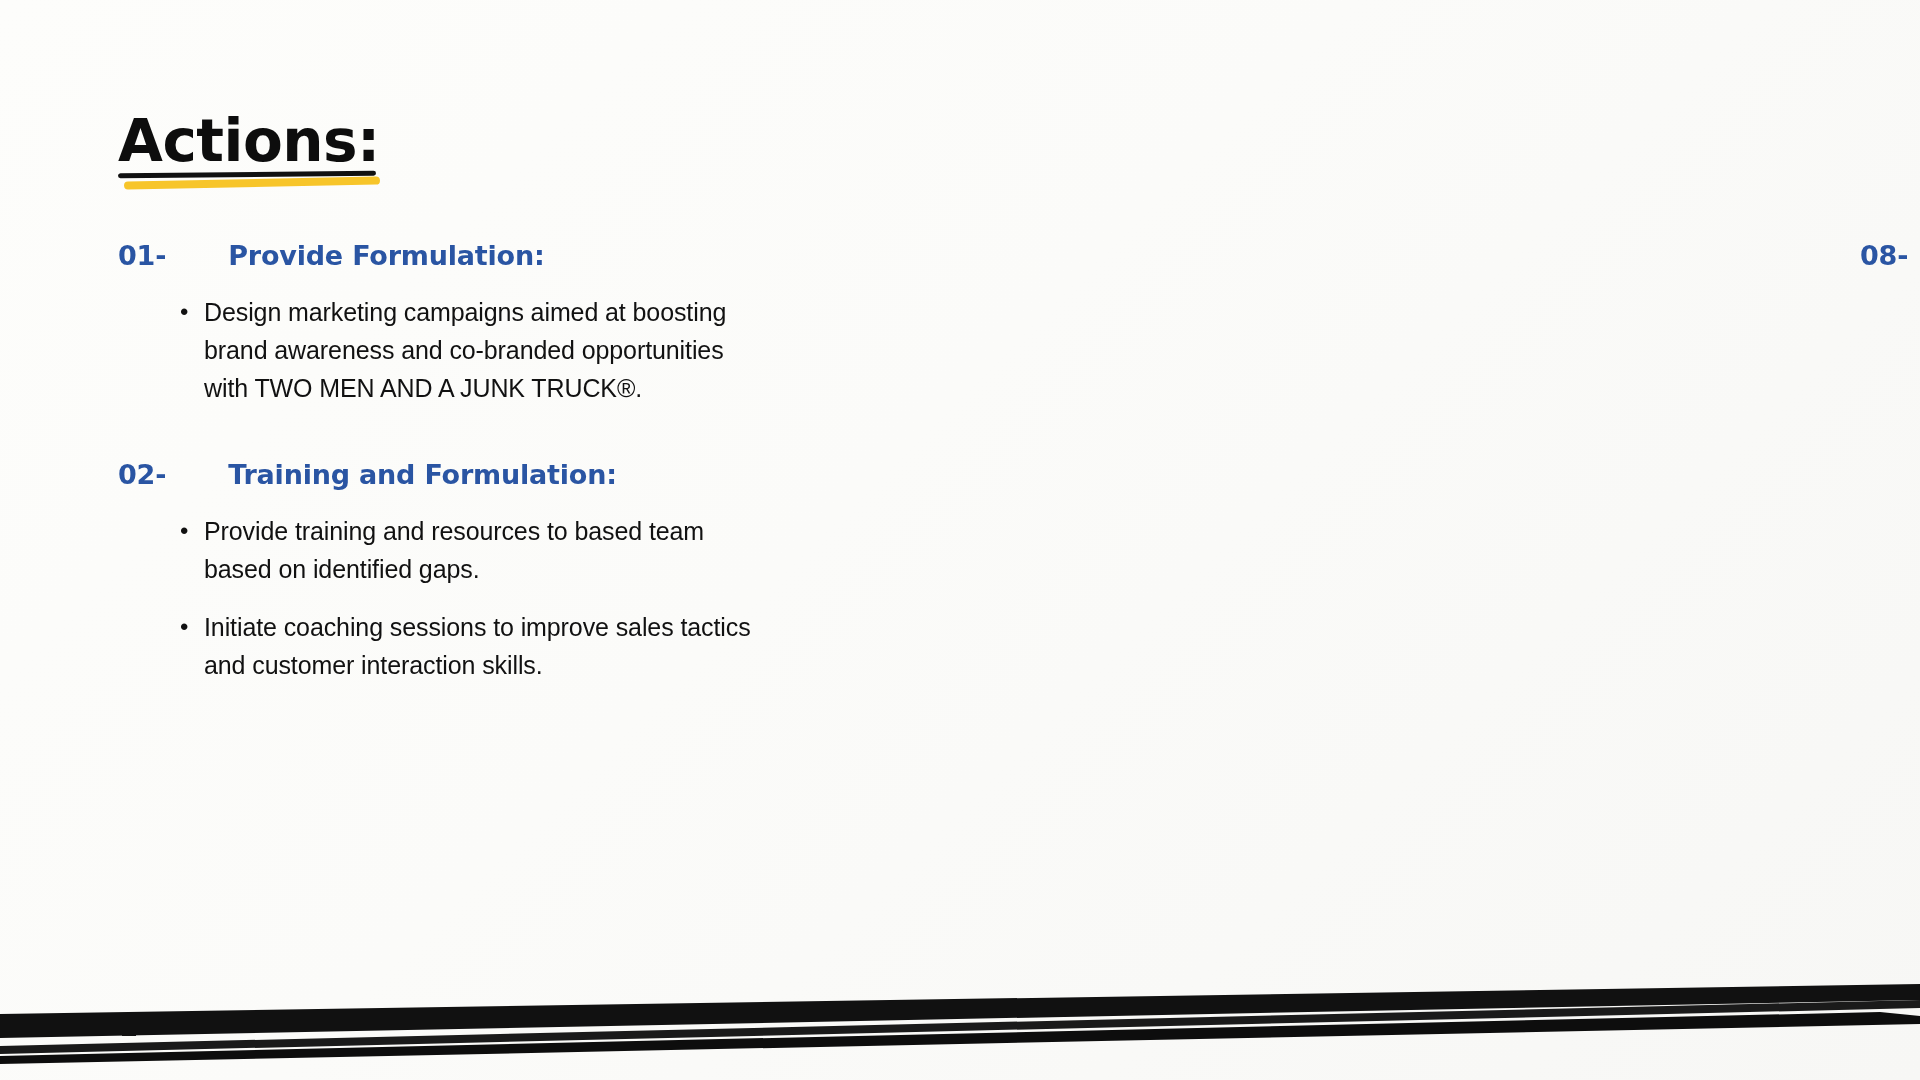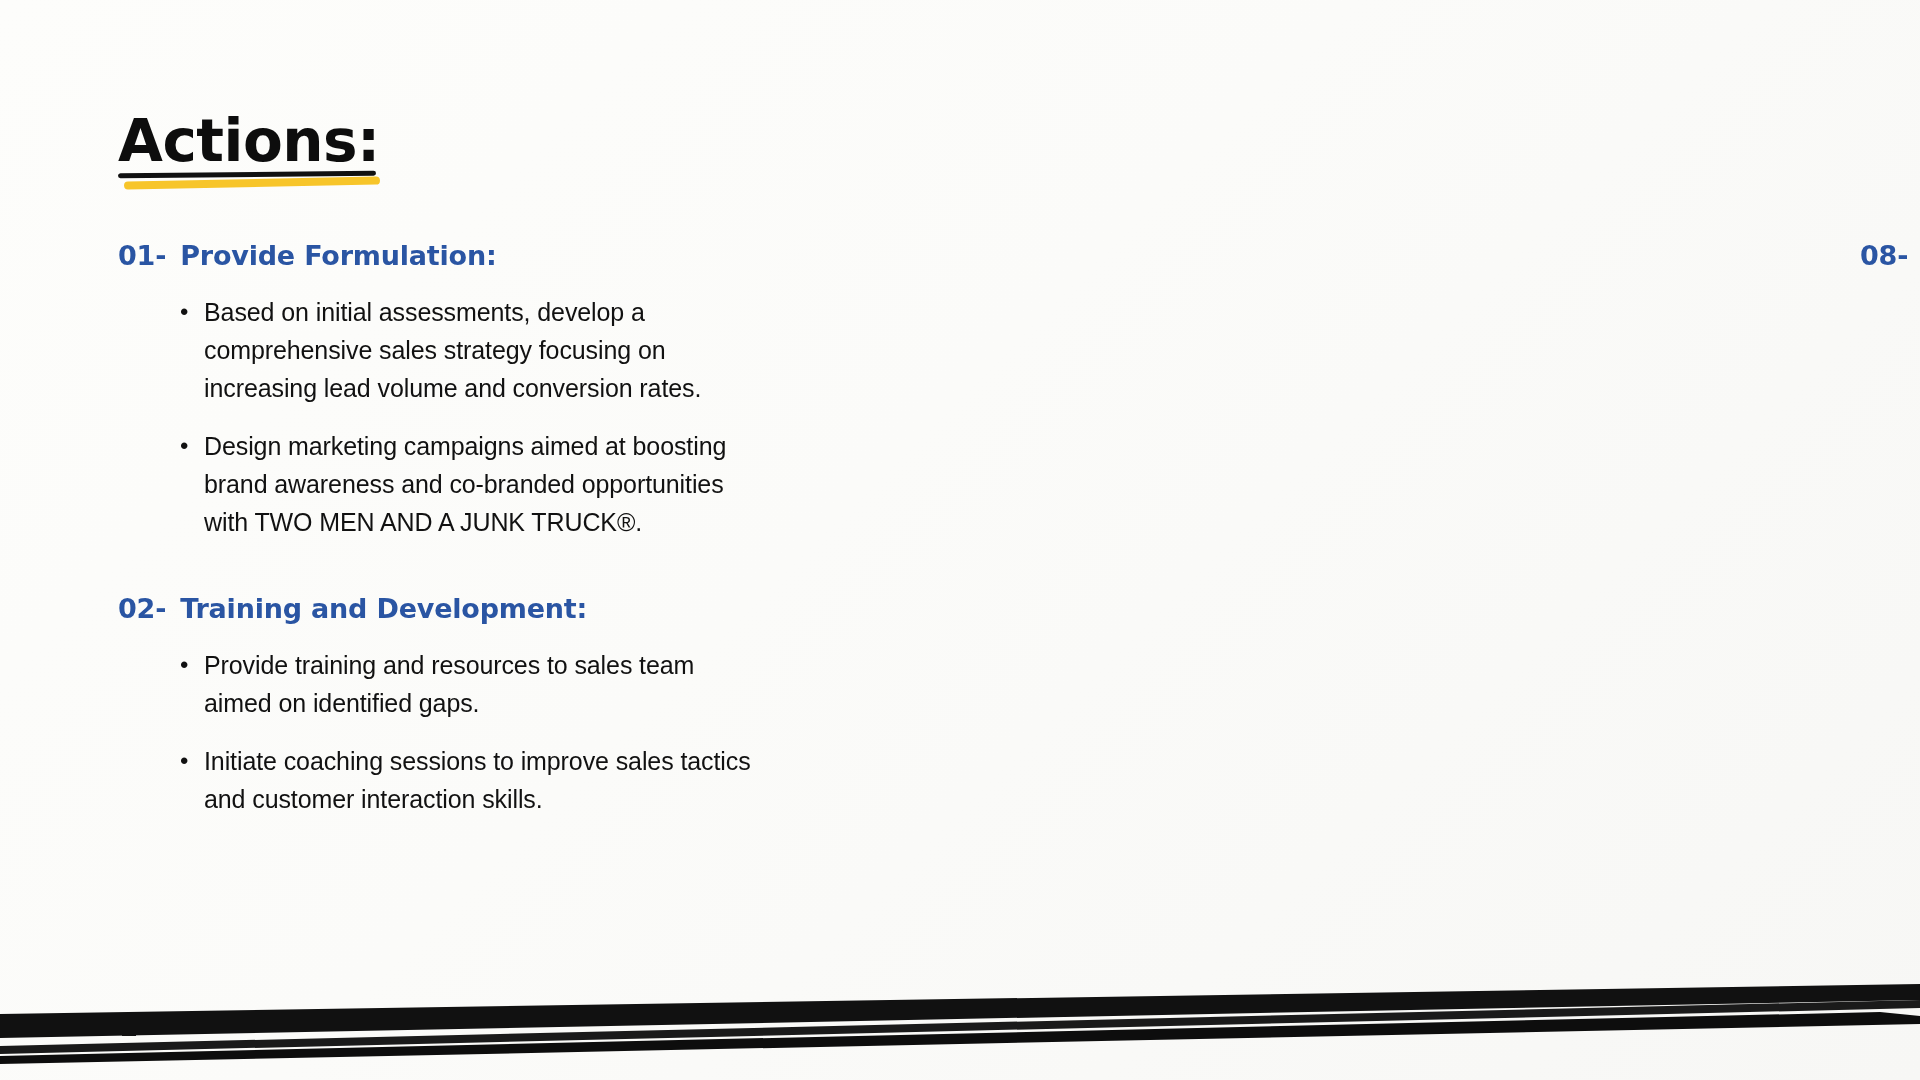--- a/index.html
+++ b/index.html
@@ -87,20 +87,21 @@
 
   .section-heading {
     display: flex;
     align-items: baseline;
     font-family: "DejaVu Sans", sans-serif;
     font-size: 27px;
     font-weight: bold;
     color: #2a55a3;
     letter-spacing: -0.2px;
     margin-bottom: 22px;
+    gap: 48px;
   }
   .section-number {
     margin-right: 14px;
     white-space: nowrap;
   }
   .section-title {
     white-space: nowrap;
   }
 
   ul.bullets {
@@ -165,32 +166,31 @@
   <div class="content">
 
     <div class="col col-left">
 
       <div class="section">
         <div class="section-heading">
           <span class="section-number">01-</span>
           <span class="section-title">Provide Formulation:</span>
         </div>
         <ul class="bullets">
-          <li>Based on initial assessments, develop a comprehensive sales strategy focusing on increasing lead volume and conversion rates.</li>
           <li>Design marketing campaigns aimed at boosting brand awareness and co-branded opportunities with TWO MEN AND A JUNK TRUCK®.</li>
         </ul>
       </div>
 
       <div class="section">
         <div class="section-heading">
           <span class="section-number">02-</span>
-          <span class="section-title">Training and Development:</span>
+          <span class="section-title">Training and Formulation:</span>
         </div>
         <ul class="bullets">
-          <li>Provide training and resources to sales team aimed on identified gaps.</li>
+          <li>Provide training and resources to based team based on identified gaps.</li>
           <li>Initiate coaching sessions to improve sales tactics and customer interaction skills.</li>
         </ul>
       </div>
 
     </div>
 
     <div class="col col-right">
 
       <div class="section">
         <div class="section-heading">

